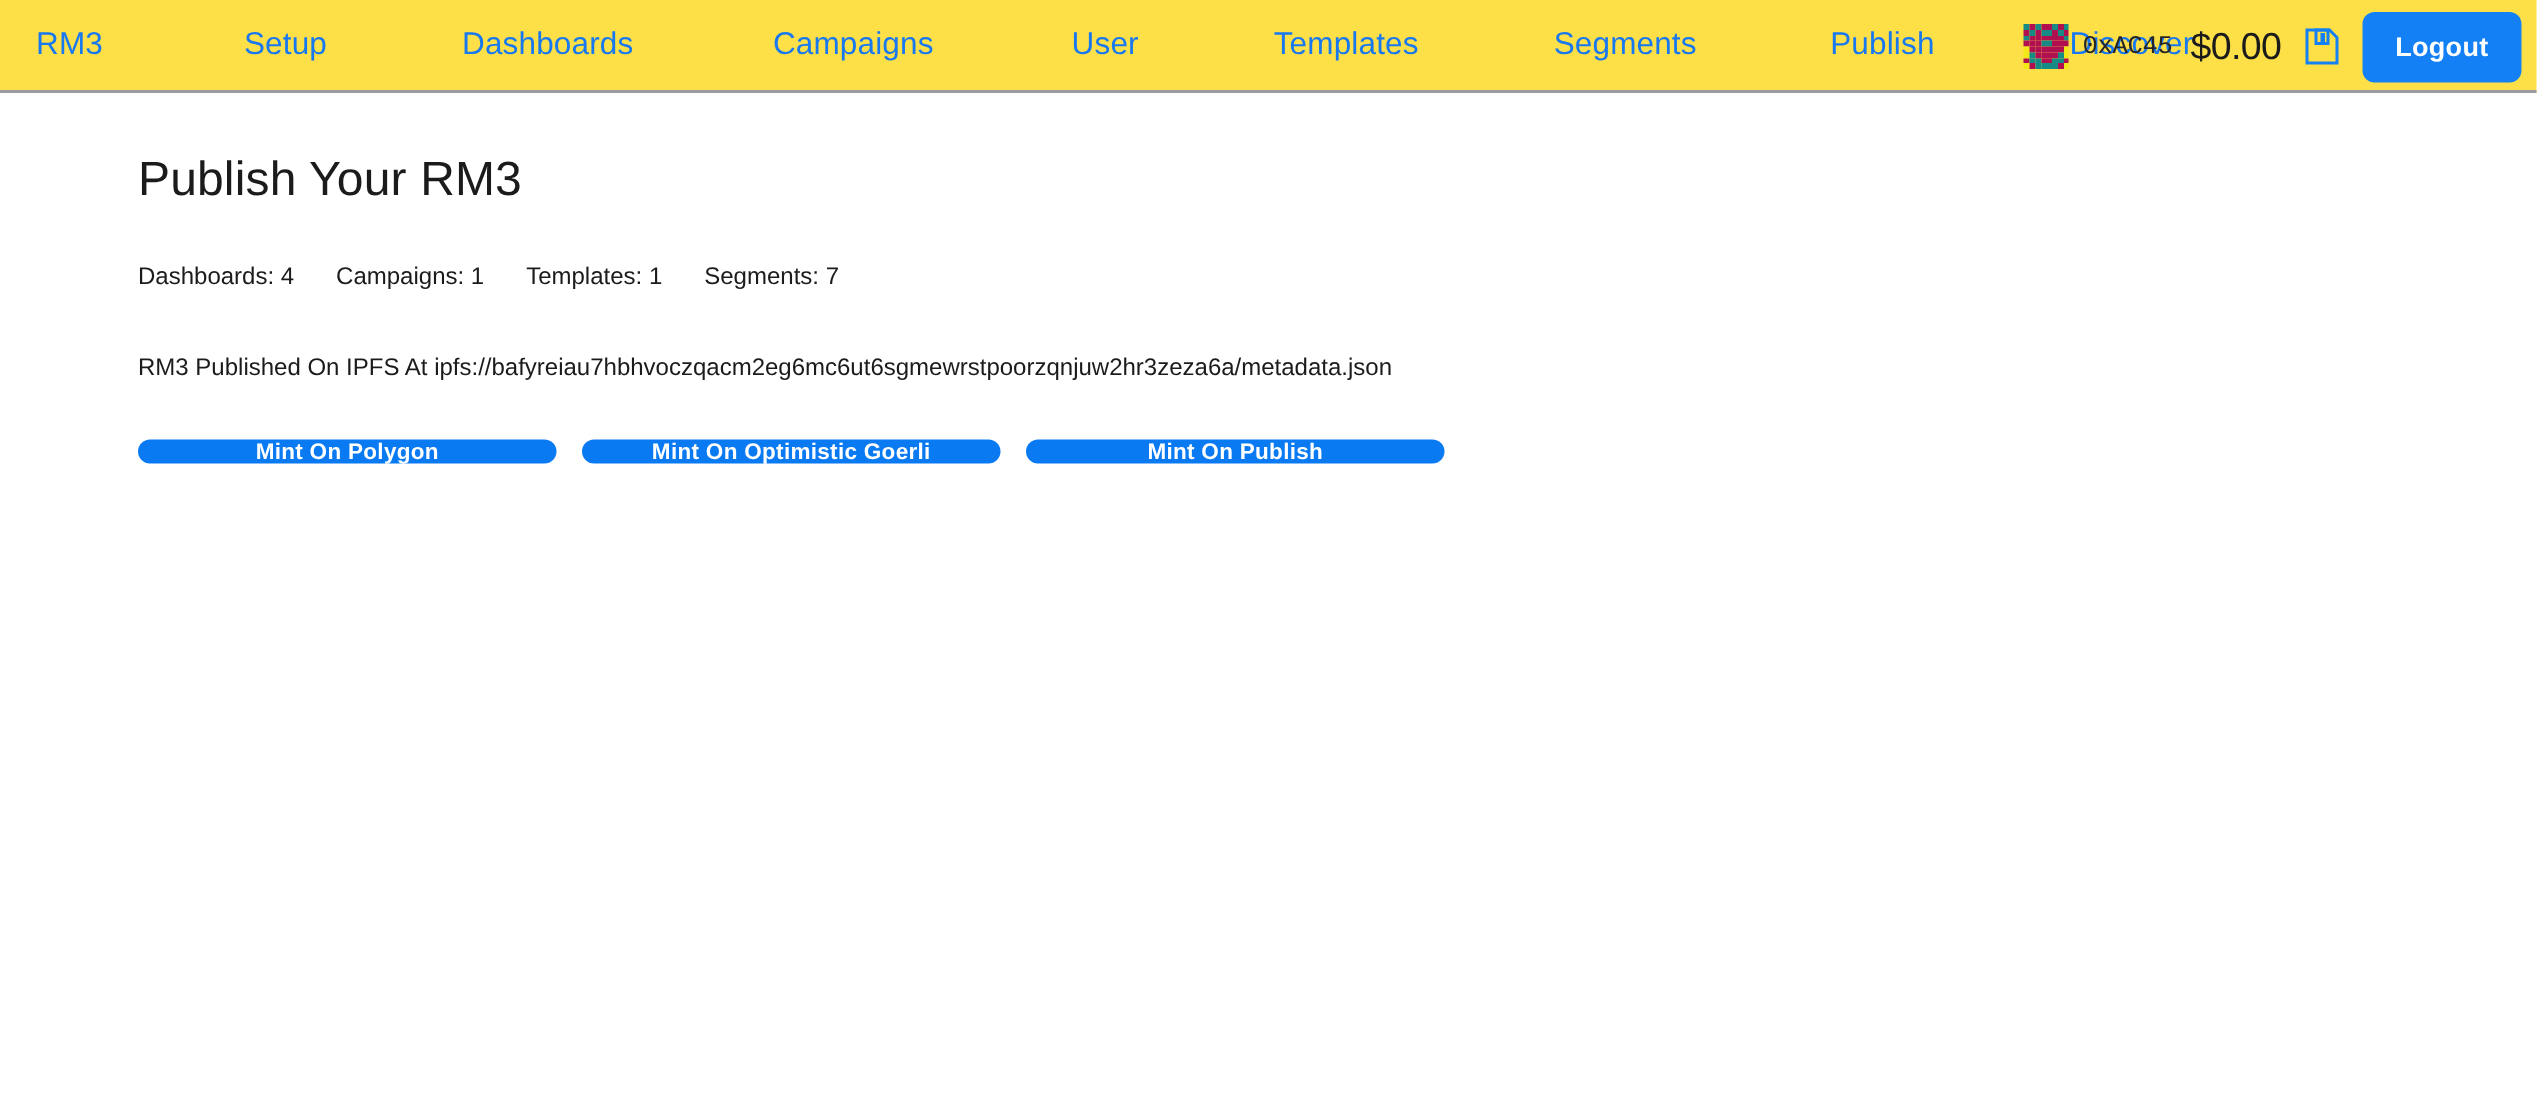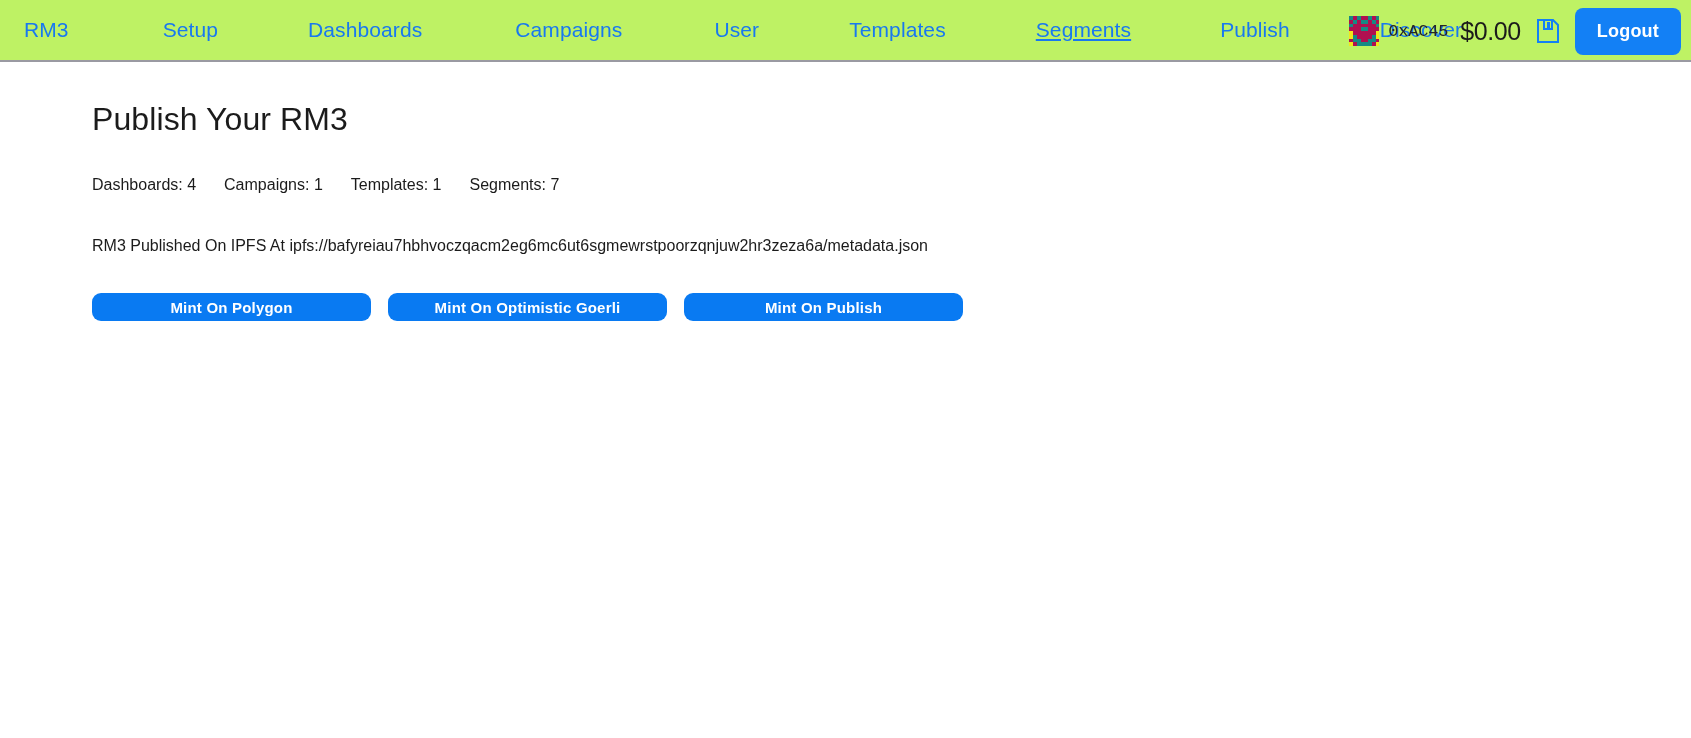--- a/index.html
+++ b/index.html
@@ -12,21 +12,21 @@
     height: 738px;
     font-family: "Liberation Sans", sans-serif;
     color: #1b1b1b;
     overflow: hidden;
   }
 
   
   #navbar {
     position: relative;
     height: 62px;
-    background: #bef264;
+    background: #fde047;
     border-bottom: 2px solid #9a9aa2;
     display: flex;
     align-items: center;
     box-sizing: border-box;
   }
   .nav-links {
     display: flex;
     align-items: center;
     flex: 0 0 auto;
   }
@@ -41,21 +41,21 @@
     letter-spacing: 0.1px;
   }
 
   
   .nav-link.n0 { margin-left: 14px; }
   .nav-link.n1 { margin-left: 74px; }
   .nav-link.n2 { margin-left: 70px; }
   .nav-link.n3 { margin-left: 73px; }
   .nav-link.n4 { margin-left: 72px; }
   .nav-link.n5 { margin-left: 70px; }
-  .nav-link.n6 { margin-left: 70px; text-decoration: underline; }
+  .nav-link.n6 { margin-left: 70px; }
   .nav-link.n7 { margin-left: 69px; }
   .nav-link.n8 { margin-left: 70px; }
 
   .nav-right {
     position: absolute;
     right: 0;
     top: 0;
     height: 62px;
     display: flex;
     align-items: center;
@@ -153,21 +153,21 @@
     display: flex;
   }
   .mint-button {
     background: #097af2;
     color: #ffffff;
     border: none;
     border-radius: 9px;
     font-family: "Liberation Sans", sans-serif;
     font-size: 15px;
     font-weight: bold;
-    height: 28px;
+    height: 16px;
     cursor: pointer;
     letter-spacing: 0.2px;
     padding: 0;
   }
   .mint-button.b0 { width: 279px; margin-right: 17px; }
   .mint-button.b1 { width: 279px; margin-right: 17px; }
   .mint-button.b2 { width: 279px; }
 </style>
 </head>
 <body>

